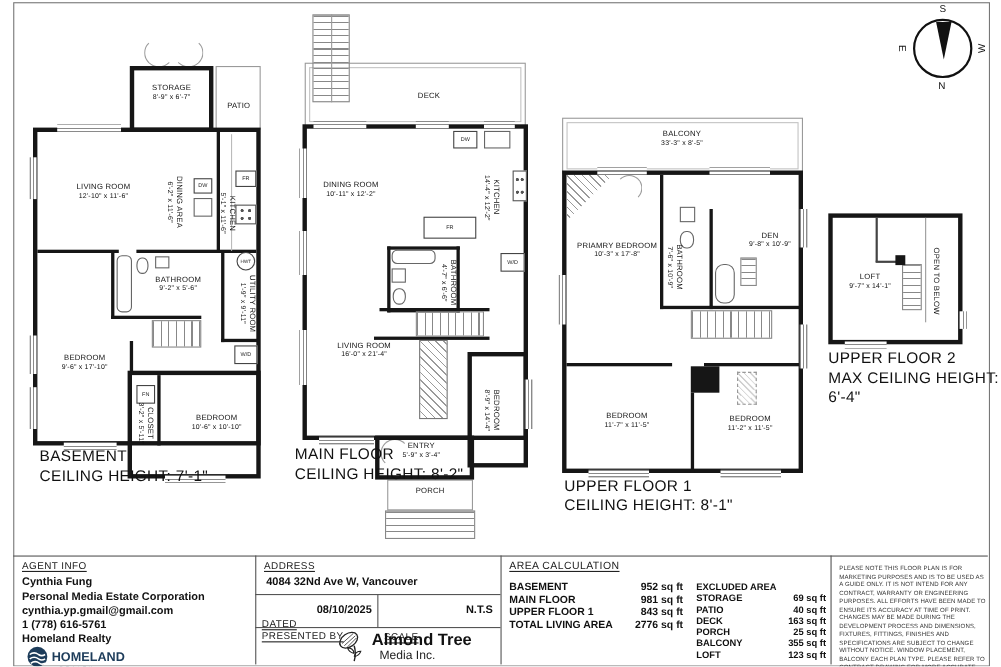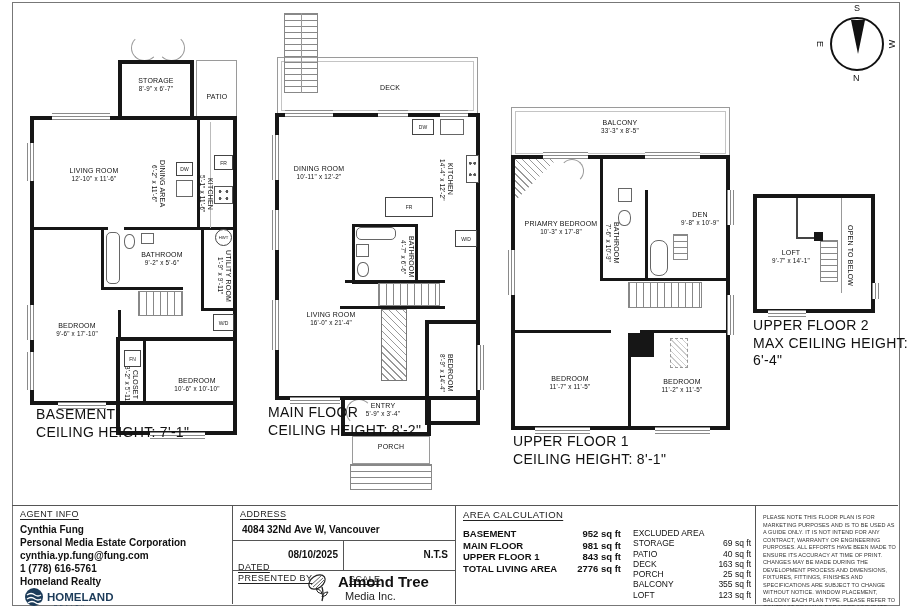--- a/index.html
+++ b/index.html
@@ -42,21 +42,21 @@
   .cmp{position:absolute;font-size:9px;color:#111;z-index:4;}
   .hl{position:absolute;background:#555;height:1px;z-index:2;}
   .vl{position:absolute;background:#555;width:1px;z-index:2;}
   .tb-h{position:absolute;font-size:9px;color:#222;letter-spacing:.4px;
         text-decoration:underline;text-underline-offset:2px;z-index:6;}
   .tb-b{position:absolute;font-weight:bold;font-size:10px;color:#111;z-index:6;text-align:center;}
   .agent-lines{position:absolute;left:20px;top:523px;font-weight:bold;font-size:10px;line-height:13px;color:#111;z-index:6;}
   .area-included{position:absolute;left:463px;top:528px;width:158px;font-size:9.5px;font-weight:bold;line-height:11.5px;z-index:6;}
   .area-included .row{display:flex;justify-content:space-between;}
   .area-excluded{position:absolute;left:633px;top:528px;width:118px;font-size:8.5px;line-height:10.3px;z-index:6;}
-  .area-excluded .row{display:flex;justify-content:space-between;}
+  .area-excluded .row{display:flex;justify-content:space-between;font-weight:bold;}
   .disclaimer{position:absolute;left:763px;top:514px;width:134px;font-size:5.5px;line-height:1.37;
               color:#333;letter-spacing:.1px;z-index:6;}
   .media-name{position:absolute;left:338px;top:573px;font-weight:bold;font-size:15px;color:#111;z-index:6;}
   .media-sub{position:absolute;left:345px;top:590px;font-size:11px;color:#222;z-index:6;}
   .needle{position:absolute;left:851px;top:20px;width:0;height:0;z-index:4;
           border-left:7px solid transparent;border-right:7px solid transparent;border-top:34px solid #111;}
 </style>
 </head>
 <body>
 
@@ -324,21 +324,21 @@
   <div class="vl" style="left:455px;top:505px;height:99px;"></div>
   <div class="vl" style="left:755px;top:505px;height:99px;"></div>
   <div class="hl" style="left:232px;top:540px;width:223px;"></div>
   <div class="vl" style="left:343px;top:540px;height:30px;"></div>
   <div class="hl" style="left:232px;top:570px;width:223px;"></div>
 
   <div class="tb-h" style="left:20px;top:509px;">AGENT INFO</div>
   <div class="agent-lines">
     <div>Cynthia Fung</div>
     <div>Personal Media Estate Corporation</div>
-    <div>cynthia.yp.fung@fung.com</div>
+    <div>cynthia.yp.gmail@gmail.com</div>
     <div>1 (778) 616-5761</div>
     <div>Homeland Realty</div>
   </div>
   <div class="abs" style="left:24px;top:587px;z-index:6;">
     <svg width="130" height="24" viewBox="0 0 130 24">
       <circle cx="10" cy="10" r="9" fill="#1d3c5a"></circle>
       <path d="M3 8 q4 -3 8 0 q3 2 6 0" stroke="#fff" stroke-width="1.4" fill="none"></path>
       <path d="M3 12 q4 -3 8 0 q3 2 6 0" stroke="#fff" stroke-width="1.4" fill="none"></path>
       <path d="M4 16 q4 -3 8 0 q2 1.5 5 0" stroke="#fff" stroke-width="1.4" fill="none"></path>
       <text x="23" y="14" font-size="11.5" font-weight="bold" fill="#1d3c5a">HOMELAND</text>

